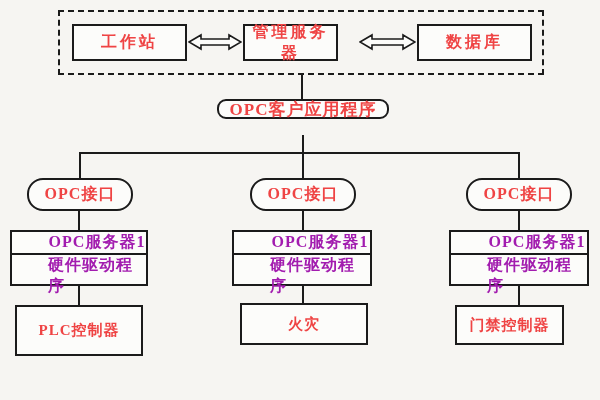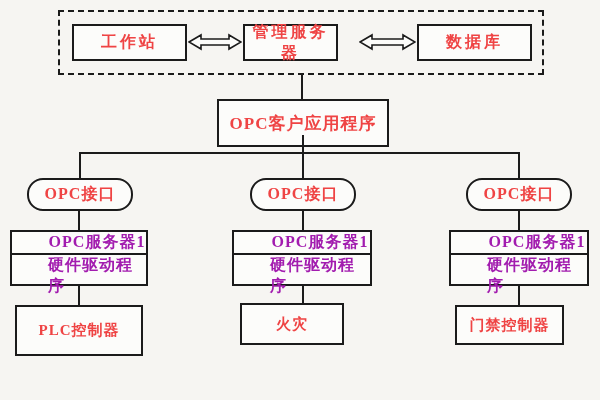--- a/index.html
+++ b/index.html
@@ -66,21 +66,21 @@
   
   #dashed-frame   { left: 58px;  top: 10px;  width: 486px; height: 65px; }
   #box-workstation{ left: 72px;  top: 24px;  width: 115px; height: 37px; }
   #box-mgmt       { left: 243px; top: 24px;  width: 95px; height: 37px; }
   #box-database   { left: 417px; top: 24px;  width: 115px; height: 37px; text-align: right; }
   #arrow-left     { left: 188px; top: 33px; }
   #arrow-right    { left: 359px; top: 33px; }
 
   
   #vline-top      { left: 301px; top: 75px;  width: 2px;  height: 24px; }
-  #box-client     { left: 217px; top: 99px;  width: 172px; height: 48px; }
+  #box-client     { left: 217px; top: 99px;  width: 172px; height: 20px; border-radius: 9px; }
   #vline-client   { left: 302px; top: 135px; width: 2px;  height: 18px; }
   #hline-bus      { left: 79px;  top: 152px; width: 441px; height: 2px; }
 
   
   #drop-l { left: 79px;  top: 152px; width: 2px; height: 26px; }
   #drop-c { left: 302px; top: 152px; width: 2px; height: 26px; }
   #drop-r { left: 518px; top: 152px; width: 2px; height: 26px; }
 
   
   #iface-l { left: 27px;  top: 178px; width: 106px; height: 33px; }
@@ -97,21 +97,21 @@
   #stack-c { left: 232px; top: 230px; width: 140px; height: 56px; }
   #stack-r { left: 449px; top: 230px; width: 140px; height: 56px; }
 
   
   #conn2-l { left: 78px;  top: 286px; width: 2px; height: 19px; }
   #conn2-c { left: 302px; top: 284px; width: 2px; height: 19px; }
   #conn2-r { left: 518px; top: 286px; width: 2px; height: 19px; }
 
   
   #device-l { left: 15px;  top: 305px; width: 128px; height: 51px; }
-  #device-c { left: 240px; top: 303px; width: 104px; height: 42px; flex-direction: column; }
+  #device-c { left: 240px; top: 303px; width: 128px; height: 42px; flex-direction: column; }
   #device-r { left: 455px; top: 305px; width: 109px; height: 40px; }
 </style>
 </head>
 <body>
 
 <div class="diagram">
 
   <div class="dashed-frame" id="dashed-frame"></div>
 
   <div class="box top-label" id="box-workstation">

